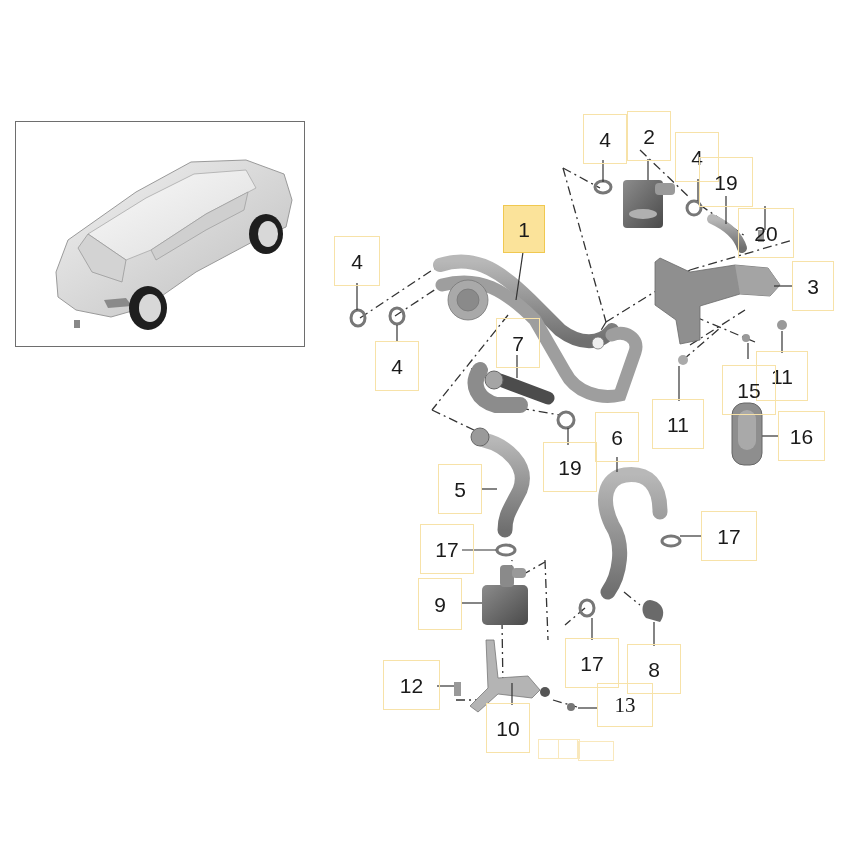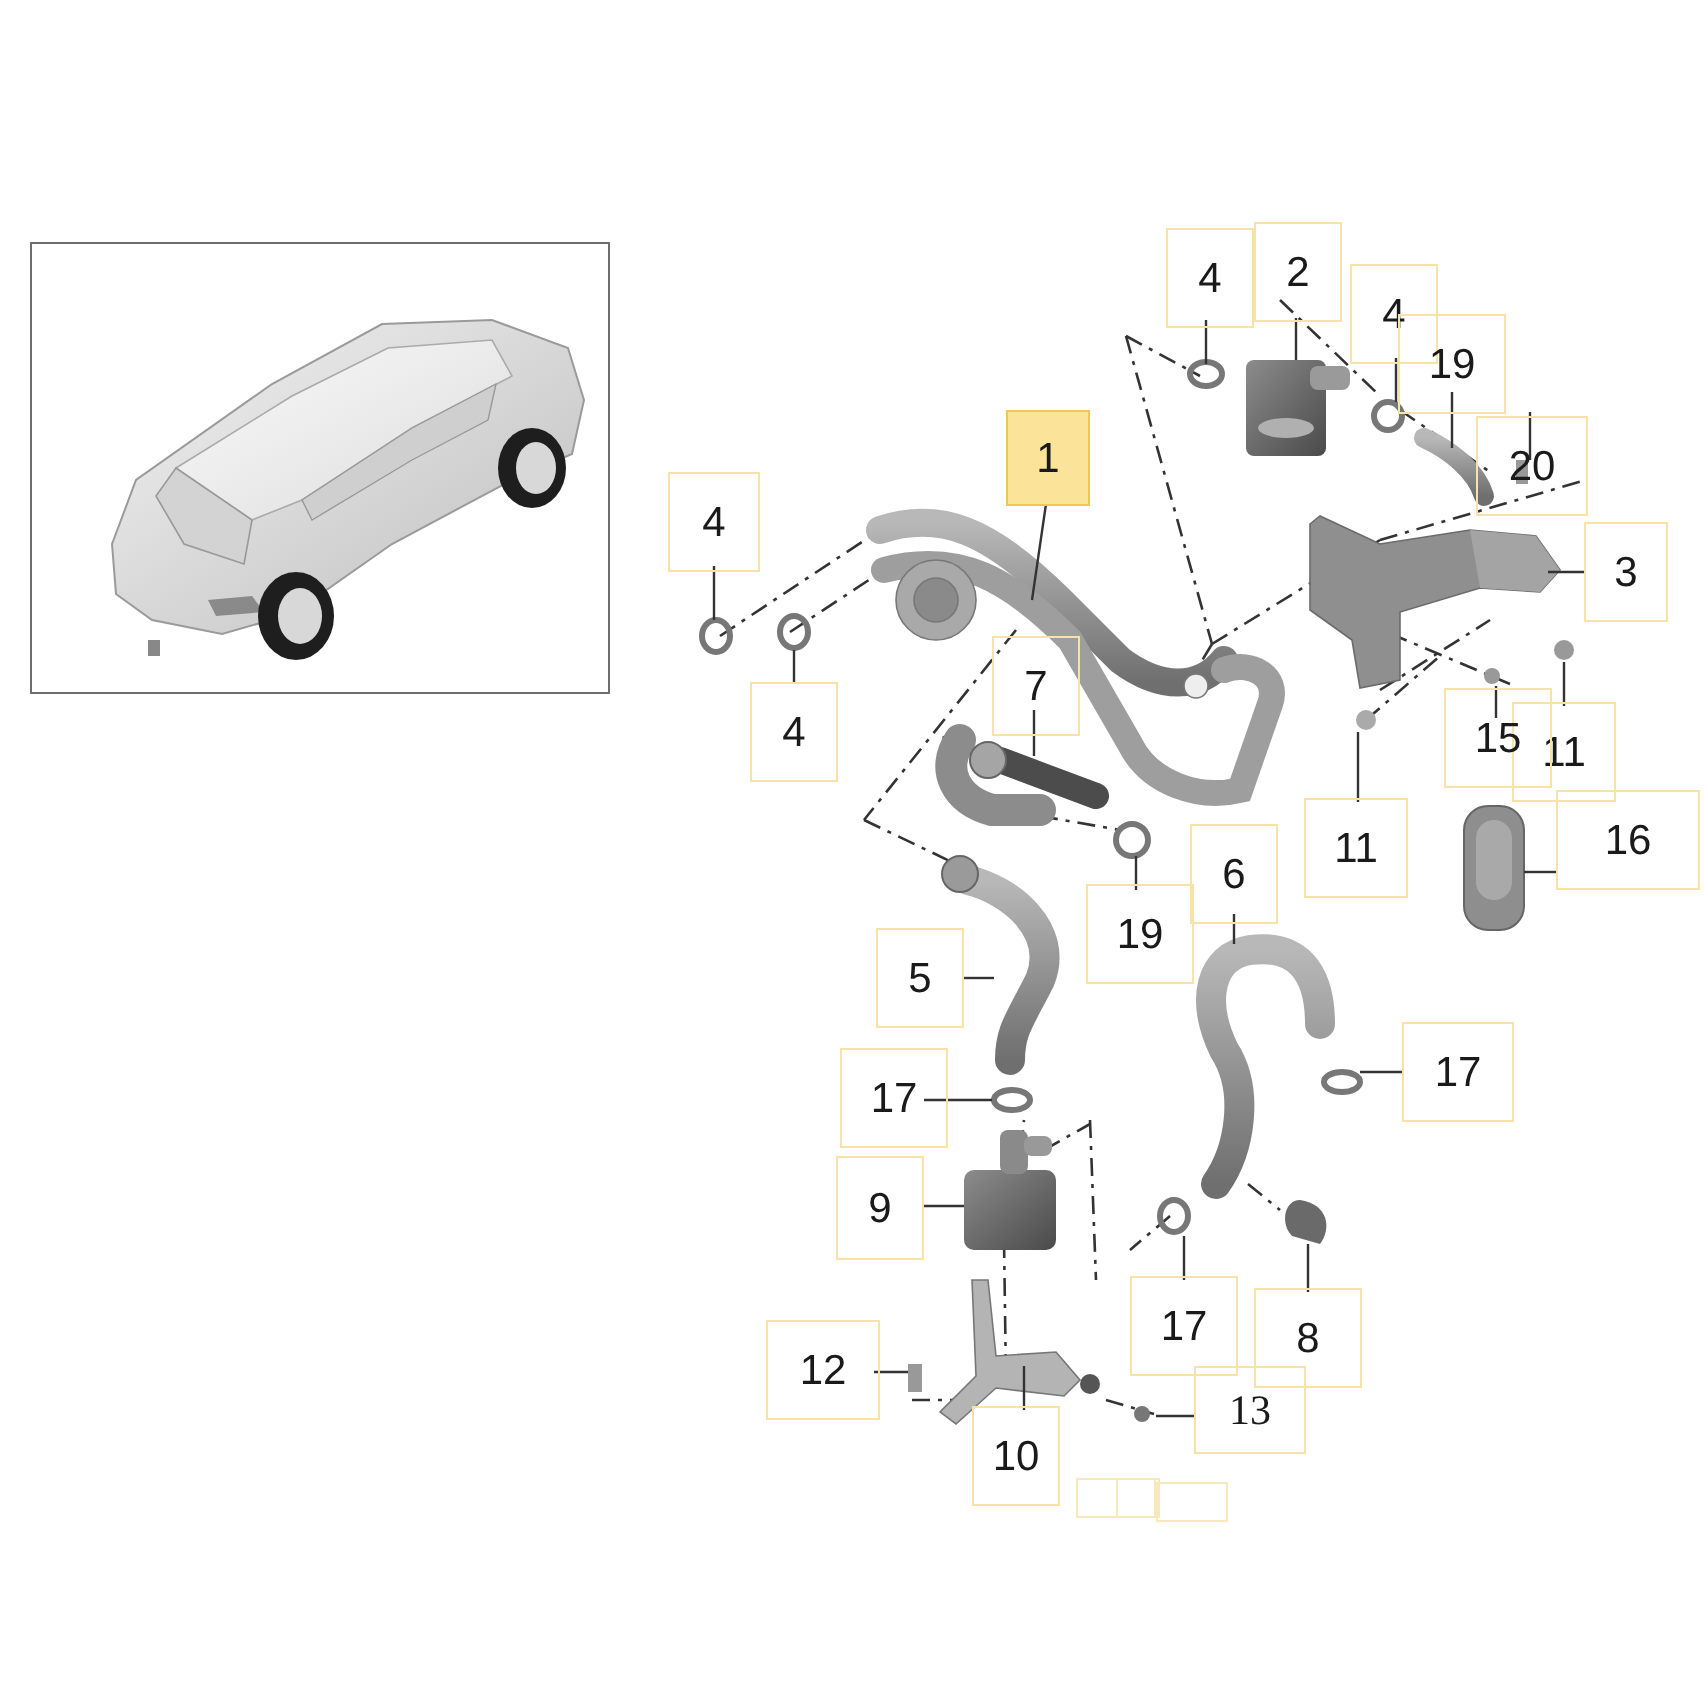--- a/index.html
+++ b/index.html
@@ -214,22 +214,22 @@
   <div class="label" style="left:438px;top:464px;width:44px;height:50px;">5</div>
   <div class="label" style="left:595px;top:412px;width:44px;height:50px;">6</div>
   <div class="label" style="left:496px;top:318px;width:44px;height:50px;">7</div>
   <div class="label" style="left:418px;top:578px;width:44px;height:52px;">9</div>
   <div class="label" style="left:486px;top:703px;width:44px;height:50px;">10</div>
   <div class="label" style="left:652px;top:399px;width:52px;height:50px;">11</div>
   <div class="label" style="left:756px;top:351px;width:52px;height:50px;">11</div>
   <div class="label" style="left:383px;top:660px;width:57px;height:50px;">12</div>
   <div class="label" style="left:597px;top:683px;width:56px;height:44px;font-family:Liberation Serif, serif;">13</div>
   <div class="label" style="left:627px;top:644px;width:54px;height:50px;">8</div>
-  <div class="label" style="left:722px;top:344px;width:54px;height:50px;">15</div>
-  <div class="label" style="left:778px;top:395px;width:72px;height:50px;">16</div>
+  <div class="label" style="left:722px;top:365px;width:54px;height:50px;">15</div>
+  <div class="label" style="left:778px;top:411px;width:47px;height:50px;">16</div>
   <div class="label" style="left:420px;top:524px;width:54px;height:50px;">17</div>
   <div class="label" style="left:701px;top:511px;width:56px;height:50px;">17</div>
   <div class="label" style="left:565px;top:638px;width:54px;height:50px;">17</div>
   <div class="label" style="left:543px;top:442px;width:54px;height:50px;">19</div>
   <div class="label" style="left:699px;top:157px;width:54px;height:50px;">19</div>
   <div class="label" style="left:738px;top:164px;width:56px;height:50px;margin-top:44px;">20</div>
 
 </div>
 
 </body></html>

